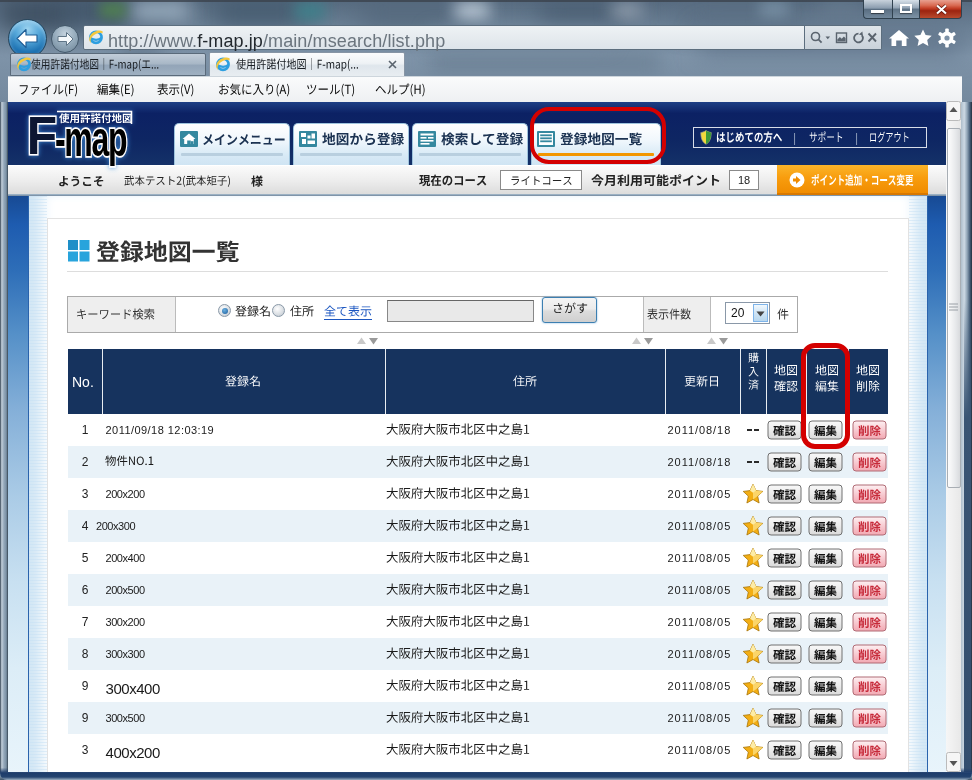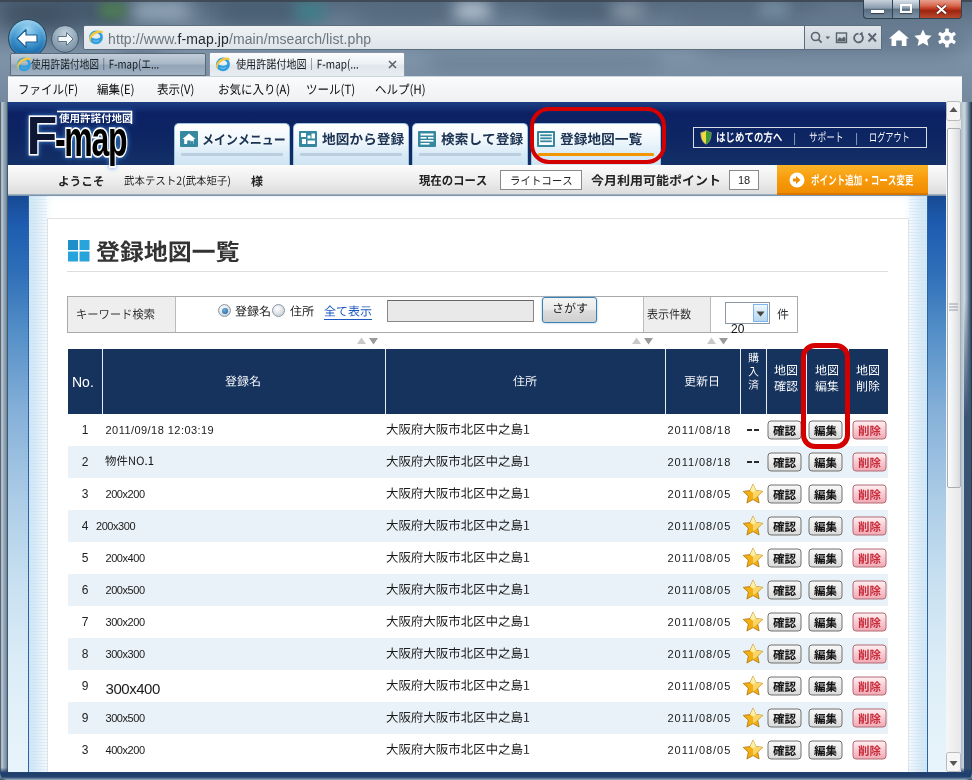--- a/index.html
+++ b/index.html
@@ -92,21 +92,21 @@
   </svg>
 <div class="a" style="left:51px;top:25px;width:28px;height:28px;border-radius:50%;background:radial-gradient(circle at 50% 30%,#c3d2de 0%,#93a9ba 50%,#6c8396 100%);border:1px solid #44596b"></div>
 <svg class="t" style="left:56px;top:31px" width="19" height="16">
     <path d="M10.5 1.5 L17 8 L10.5 14.5 L10.5 10.5 L2 10.5 L2 5.5 L10.5 5.5 Z" fill="#f4f8fb" stroke="#5e7486" stroke-width="1"></path>
   </svg>
 <div class="a" style="left:83px;top:25px;width:722px;height:25px;background:linear-gradient(180deg,#eef2f5,#e6ebef 50%,#dde4ea);border:1px solid #5c6e7e;border-radius:2px 0 0 2px"></div>
 <div class="a" style="left:805px;top:25px;width:77px;height:25px;background:linear-gradient(180deg,#dfe5ea,#c9d2da);border:1px solid #5c6e7e;border-left:none;border-radius:0 2px 2px 0"></div>
 <svg class="t" style="left:89px;top:30px" width="15" height="15">
     <use href="#ie"></use>
   </svg>
-<div class="a" style="left:108px;top:31px;font-size:14px;letter-spacing:0.1px;color:#6b757e">http://www.<span style="color:#23292e">f-map.jp</span>/main/msearch/list.php</div>
+<div class="a" style="left:108px;top:31px;font-size:18px;letter-spacing:0.1px;color:#6b757e">http://www.<span style="color:#23292e">f-map.jp</span>/main/msearch/list.php</div>
 <svg class="t" style="left:810px;top:31px" width="70" height="15">
 <circle cx="5.5" cy="5.5" r="4" fill="none" stroke="#5a646e" stroke-width="1.6"></circle>
     <line x1="8.4" y1="8.4" x2="11.6" y2="11.6" stroke="#5a646e" stroke-width="1.8"></line>
 <path d="M15.5 5.5 l4.6 0 l-2.3 2.8 z" fill="#5a646e"></path>
 <rect x="26.5" y="2" width="10" height="9.5" fill="none" stroke="#5a646e" stroke-width="1.4"></rect>
     <path d="M27.3 8.6 l2.6-2.6 1.8 1.8 2.2-2.2 1.7 1.7 V10.6 h-8.3 Z" fill="#5a646e"></path>
 <path d="M48.5 2.6 A4.4 4.4 0 1 0 51.8 4.1" fill="none" stroke="#5a646e" stroke-width="1.8"></path>
     <path d="M52.4 0.4 l0.5 4.2 -4 -1.1 z" fill="#5a646e"></path>
 <path d="M58.5 2.5 l7.5 8 M66 2.5 l-7.5 8" stroke="#5a646e" stroke-width="1.9"></path>
   </svg>
@@ -308,21 +308,21 @@
 <div class="a" style="left:387px;top:300px;width:147px;height:22px;background:#e9e9e9;border:1px solid #888;border-top-color:#666"></div>
 <div class="a" style="left:542px;top:297px;width:55px;height:26px;background:linear-gradient(180deg,#f4f4f4 0%,#ebebeb 45%,#dcdcdc 55%,#cfcfcf 100%);border:1px solid #3c7fb1;border-radius:3px;box-shadow:0 0 2px #7ab0dd"></div>
 <svg class="t" style="left:552px;top:302px" width="38" height="18">
     <path transform="translate(0,10.6)" fill="#222" d="M6.3 -8.5Q6.2 -8.7 6.2 -9Q6.1 -9.2 6 -9.4L7 -9.6Q7.1 -9.2 7.2 -8.8Q7.3 -8.4 7.4 -7.9Q7.6 -7.5 7.7 -7.1Q8 -6.3 8.4 -5.5Q8.8 -4.7 9.2 -4.2Q9.3 -4 9.5 -3.9Q9.6 -3.7 9.7 -3.6L9.2 -2.9Q9 -3 8.7 -3Q8.3 -3 7.9 -3.1Q7.5 -3.1 7.1 -3.2Q6.7 -3.2 6.3 -3.2L6.4 -4Q6.8 -4 7.1 -4Q7.5 -3.9 7.9 -3.9Q8.2 -3.9 8.4 -3.9Q8.2 -4.2 7.9 -4.7Q7.6 -5.2 7.3 -5.8Q7 -6.3 6.8 -6.9Q6.6 -7.4 6.5 -7.8Q6.4 -8.2 6.3 -8.5ZM1.9 -7.6Q2.9 -7.5 3.8 -7.4Q4.8 -7.4 5.6 -7.4Q6.5 -7.4 7.2 -7.5Q7.6 -7.5 8.2 -7.6Q8.7 -7.7 9.2 -7.8Q9.8 -8 10.2 -8.1L10.3 -7.2Q9.9 -7 9.4 -6.9Q8.9 -6.9 8.4 -6.8Q7.9 -6.7 7.5 -6.6Q6.3 -6.5 4.9 -6.5Q3.5 -6.5 1.9 -6.6ZM3.7 -3.7Q3.5 -3.3 3.3 -2.9Q3.2 -2.5 3.2 -2.1Q3.2 -1.2 3.9 -0.8Q4.7 -0.4 6 -0.4Q6.9 -0.4 7.7 -0.5Q8.5 -0.6 9.1 -0.7L9 0.2Q8.5 0.3 7.7 0.4Q7 0.5 6 0.5Q4.8 0.5 4 0.2Q3.1 -0.1 2.7 -0.6Q2.2 -1.2 2.2 -2Q2.2 -2.5 2.4 -2.9Q2.6 -3.4 2.8 -4Z M17.1 -9.3Q17.1 -9.2 17 -9Q17 -8.8 17 -8.6Q16.9 -8.4 16.8 -8Q16.8 -7.7 16.7 -7.2Q16.6 -6.8 16.5 -6.4Q16.4 -5.9 16.2 -5.3Q16.1 -4.7 15.8 -3.9Q15.6 -3.2 15.3 -2.5Q15 -1.7 14.7 -1Q14.3 -0.2 13.9 0.4L12.9 0Q13.4 -0.5 13.7 -1.2Q14.1 -1.9 14.4 -2.6Q14.7 -3.4 14.9 -4.1Q15.2 -4.8 15.3 -5.4Q15.5 -6 15.6 -6.5Q15.8 -7.2 15.9 -8Q16 -8.7 16 -9.4ZM21.2 -7.9Q21.5 -7.6 21.8 -7Q22.1 -6.5 22.4 -5.9Q22.8 -5.2 23 -4.7Q23.3 -4.1 23.4 -3.7L22.5 -3.2Q22.4 -3.7 22.1 -4.3Q21.9 -4.9 21.6 -5.5Q21.3 -6.1 21 -6.6Q20.7 -7.2 20.3 -7.5ZM12.8 -6.7Q13.1 -6.7 13.3 -6.7Q13.6 -6.7 13.8 -6.7Q14.1 -6.7 14.5 -6.7Q15 -6.8 15.5 -6.8Q15.9 -6.8 16.4 -6.9Q16.9 -6.9 17.3 -7Q17.7 -7 18 -7Q18.5 -7 19 -6.8Q19.4 -6.6 19.7 -6.2Q19.9 -5.8 19.9 -4.9Q19.9 -4.2 19.9 -3.4Q19.8 -2.6 19.6 -1.9Q19.5 -1.1 19.2 -0.6Q19 0 18.5 0.2Q18.1 0.4 17.5 0.4Q17.1 0.4 16.8 0.3Q16.4 0.3 16.1 0.2L15.9 -0.8Q16.2 -0.7 16.5 -0.7Q16.7 -0.6 17 -0.6Q17.2 -0.5 17.4 -0.5Q17.7 -0.5 18 -0.7Q18.3 -0.8 18.4 -1.2Q18.6 -1.6 18.8 -2.2Q18.9 -2.8 18.9 -3.5Q19 -4.2 19 -4.8Q19 -5.4 18.9 -5.7Q18.7 -5.9 18.4 -6Q18.1 -6.1 17.7 -6.1Q17.4 -6.1 16.9 -6.1Q16.4 -6 15.8 -6Q15.2 -5.9 14.7 -5.9Q14.2 -5.8 14 -5.8Q13.7 -5.8 13.4 -5.7Q13.1 -5.7 12.9 -5.7ZM21.4 -9.7Q21.5 -9.5 21.7 -9.2Q21.9 -8.9 22 -8.6Q22.2 -8.3 22.3 -8L21.7 -7.7Q21.6 -8 21.4 -8.3Q21.2 -8.6 21.1 -8.9Q20.9 -9.2 20.7 -9.4ZM22.7 -10.2Q22.8 -9.9 23 -9.6Q23.2 -9.3 23.4 -9Q23.6 -8.7 23.7 -8.5L23 -8.2Q22.8 -8.6 22.6 -9.1Q22.3 -9.6 22 -9.9Z M31.5 -9.5Q31.5 -9.4 31.5 -9.3Q31.5 -9.1 31.5 -9Q31.5 -8.8 31.5 -8.7Q31.5 -8.5 31.5 -8.1Q31.5 -7.7 31.5 -7.3Q31.5 -6.8 31.5 -6.3Q31.5 -5.8 31.5 -5.4Q31.5 -5 31.5 -4.7L30.6 -5.2Q30.6 -5.3 30.6 -5.7Q30.6 -6 30.6 -6.5Q30.6 -6.9 30.5 -7.4Q30.5 -7.8 30.5 -8.2Q30.5 -8.5 30.5 -8.7Q30.5 -9 30.5 -9.2Q30.4 -9.4 30.4 -9.5ZM25.2 -7.8Q25.6 -7.8 26.3 -7.9Q26.9 -7.9 27.6 -7.9Q28.3 -7.9 29 -7.9Q29.7 -7.9 30.4 -8Q31.1 -8 31.6 -8Q32.2 -8 32.7 -8Q33.3 -8 33.7 -8Q34.2 -8 34.6 -8Q34.9 -8 35.1 -8L35.1 -7.1Q34.6 -7.1 33.8 -7.1Q32.9 -7.1 31.6 -7.1Q30.8 -7.1 30 -7.1Q29.1 -7.1 28.3 -7.1Q27.4 -7 26.6 -7Q25.8 -7 25.2 -6.9ZM31.5 -4.3Q31.5 -3.6 31.2 -3Q31 -2.5 30.6 -2.2Q30.2 -1.9 29.6 -1.9Q29.2 -1.9 28.9 -2.1Q28.5 -2.2 28.2 -2.5Q28 -2.7 27.8 -3.1Q27.6 -3.5 27.6 -3.9Q27.6 -4.5 27.9 -5Q28.2 -5.5 28.7 -5.8Q29.2 -6 29.7 -6Q30.5 -6 30.9 -5.7Q31.4 -5.4 31.6 -4.9Q31.9 -4.3 31.9 -3.6Q31.9 -3 31.7 -2.4Q31.5 -1.8 31.1 -1.2Q30.7 -0.6 30 -0.1Q29.3 0.3 28.3 0.6L27.5 -0.1Q28.3 -0.3 28.9 -0.6Q29.6 -0.9 30 -1.4Q30.5 -1.8 30.7 -2.4Q30.9 -3 30.9 -3.7Q30.9 -4.5 30.6 -4.9Q30.2 -5.2 29.7 -5.2Q29.4 -5.2 29.2 -5.1Q28.9 -4.9 28.7 -4.6Q28.5 -4.4 28.5 -4Q28.5 -3.4 28.9 -3.1Q29.3 -2.8 29.8 -2.8Q30.1 -2.8 30.4 -3Q30.7 -3.2 30.8 -3.6Q30.9 -4 30.8 -4.7Z"></path>
   </svg>
 <div class="a" style="left:643px;top:297px;width:68px;height:35px;background:#eee;border-left:1px solid #bbb;border-right:1px solid #bbb"></div>
 <svg class="t" style="left:647px;top:308px" width="46" height="18">
     <path transform="translate(0,10.6)" fill="#333" d="M1.1 -9.1H10V-8.3H1.1ZM1.6 -7.3H9.5V-6.6H1.6ZM0.7 -5.5H10.3V-4.7H0.7ZM5.1 -10.1H5.9V-4.9H5.1ZM5 -5.2 5.8 -4.8Q5.3 -4.3 4.7 -3.8Q4.2 -3.4 3.5 -2.9Q2.9 -2.5 2.2 -2.2Q1.5 -1.8 0.9 -1.6Q0.8 -1.7 0.7 -1.9Q0.6 -2 0.5 -2.1Q0.4 -2.3 0.3 -2.4Q0.9 -2.5 1.6 -2.9Q2.3 -3.2 2.9 -3.5Q3.6 -3.9 4.1 -4.3Q4.7 -4.8 5 -5.2ZM6.2 -5.1Q6.6 -3.8 7.2 -2.8Q7.8 -1.7 8.6 -1Q9.5 -0.3 10.7 0.1Q10.6 0.2 10.5 0.4Q10.4 0.5 10.3 0.6Q10.2 0.8 10.1 0.9Q8.9 0.5 8 -0.4Q7.1 -1.2 6.5 -2.3Q5.9 -3.5 5.5 -4.9ZM9.4 -4.3 10 -3.7Q9.7 -3.4 9.2 -3Q8.7 -2.7 8.3 -2.4Q7.8 -2.1 7.4 -1.8L6.9 -2.3Q7.3 -2.6 7.8 -2.9Q8.2 -3.3 8.6 -3.6Q9.1 -4 9.4 -4.3ZM1.5 0.1Q2.2 0 3 -0.2Q3.9 -0.5 4.8 -0.7Q5.7 -1 6.7 -1.2L6.8 -0.4Q5.9 -0.2 5 0.1Q4.1 0.3 3.3 0.5Q2.5 0.8 1.8 1ZM3.1 -3 3.7 -3.6 3.9 -3.6V0.1H3.1Z M16.1 -5.8H17V-0.2Q17 0.2 16.9 0.4Q16.8 0.7 16.5 0.8Q16.2 0.9 15.7 0.9Q15.2 0.9 14.5 0.9Q14.5 0.7 14.4 0.5Q14.3 0.2 14.2 0Q14.6 0 14.9 0Q15.2 0 15.5 0Q15.8 0 15.9 0Q16 0 16.1 0Q16.1 -0.1 16.1 -0.2ZM13.6 -4.2 14.5 -4Q14.2 -3.2 13.8 -2.5Q13.5 -1.8 13 -1.2Q12.6 -0.6 12.2 -0.1Q12.1 -0.2 12 -0.3Q11.8 -0.4 11.7 -0.5Q11.5 -0.6 11.4 -0.7Q12.1 -1.3 12.7 -2.2Q13.3 -3.2 13.6 -4.2ZM18.6 -3.8 19.4 -4.2Q19.8 -3.6 20.2 -3Q20.5 -2.3 20.9 -1.7Q21.2 -1 21.4 -0.5L20.5 -0.1Q20.4 -0.6 20.1 -1.3Q19.8 -1.9 19.4 -2.6Q19 -3.3 18.6 -3.8ZM12.7 -9.2H20.5V-8.3H12.7ZM11.7 -6.3H21.4V-5.4H11.7Z M28.7 -9.9H29.6V1H28.7ZM26.8 -9.5 27.6 -9.3Q27.5 -8.5 27.3 -7.7Q27.1 -6.9 26.8 -6.2Q26.5 -5.5 26.2 -4.9Q26.1 -5 26 -5.1Q25.9 -5.1 25.7 -5.2Q25.6 -5.3 25.5 -5.4Q25.8 -5.9 26.1 -6.5Q26.3 -7.2 26.5 -7.9Q26.7 -8.7 26.8 -9.5ZM26.9 -7.6H32.1V-6.7H26.7ZM25.6 -4.1H32.6V-3.2H25.6ZM25 -10 25.8 -9.8Q25.5 -8.8 25 -7.8Q24.6 -6.8 24 -5.9Q23.5 -5 22.9 -4.4Q22.9 -4.5 22.8 -4.6Q22.7 -4.8 22.6 -5Q22.5 -5.1 22.4 -5.2Q23 -5.8 23.4 -6.6Q23.9 -7.4 24.3 -8.2Q24.7 -9.1 25 -10ZM23.9 -6.9 24.7 -7.8 24.7 -7.8V0.9H23.9Z M33.6 -3.7H39V-2.9H33.6ZM33.6 -7.9H38.9V-7.1H33.6ZM35.6 -4.7 36.4 -4.5Q36.1 -3.9 35.8 -3.3Q35.5 -2.6 35.2 -2Q34.9 -1.4 34.7 -0.9L34 -1.2Q34.2 -1.7 34.5 -2.3Q34.8 -2.9 35.1 -3.5Q35.4 -4.2 35.6 -4.7ZM37.3 -3.2 38 -3.1Q37.9 -2.2 37.6 -1.6Q37.3 -0.9 36.8 -0.4Q36.3 0.1 35.6 0.4Q34.9 0.7 33.9 1Q33.9 0.8 33.8 0.6Q33.7 0.3 33.6 0.2Q34.7 0 35.5 -0.4Q36.2 -0.8 36.7 -1.5Q37.1 -2.2 37.3 -3.2ZM38 -9.9 38.7 -9.5Q38.4 -9.1 38.2 -8.7Q37.9 -8.3 37.7 -8L37.1 -8.3Q37.3 -8.6 37.6 -9Q37.8 -9.5 38 -9.9ZM35.9 -10.1H36.7V-4.6H35.9ZM34 -9.5 34.7 -9.8Q34.9 -9.4 35.1 -9Q35.3 -8.6 35.4 -8.2L34.7 -7.9Q34.7 -8.2 34.5 -8.7Q34.3 -9.1 34 -9.5ZM35.9 -7.5 36.5 -7.2Q36.2 -6.7 35.8 -6.2Q35.4 -5.7 34.9 -5.2Q34.4 -4.8 33.9 -4.5Q33.9 -4.7 33.7 -4.9Q33.6 -5.1 33.5 -5.2Q34 -5.4 34.4 -5.8Q34.9 -6.2 35.3 -6.6Q35.7 -7.1 35.9 -7.5ZM36.6 -7.1Q36.7 -7 37 -6.9Q37.3 -6.7 37.6 -6.4Q38 -6.2 38.3 -6Q38.5 -5.8 38.7 -5.7L38.2 -5.1Q38 -5.2 37.8 -5.4Q37.5 -5.7 37.2 -5.9Q36.9 -6.2 36.6 -6.4Q36.4 -6.6 36.2 -6.7ZM39.8 -7.9H43.7V-7H39.8ZM40.1 -10.1 40.9 -10Q40.7 -8.8 40.4 -7.7Q40.2 -6.6 39.8 -5.7Q39.4 -4.8 38.9 -4.1Q38.8 -4.1 38.7 -4.3Q38.6 -4.4 38.5 -4.5Q38.3 -4.6 38.2 -4.7Q38.7 -5.3 39.1 -6.2Q39.4 -7 39.7 -8Q39.9 -9 40.1 -10.1ZM42.2 -7.4 43.1 -7.3Q42.8 -5.2 42.3 -3.6Q41.8 -2.1 40.9 -0.9Q40 0.2 38.6 1Q38.6 0.9 38.5 0.7Q38.4 0.6 38.3 0.4Q38.2 0.3 38.1 0.2Q39.4 -0.5 40.2 -1.5Q41.1 -2.6 41.5 -4Q42 -5.5 42.2 -7.4ZM40.2 -7.1Q40.5 -5.5 40.9 -4Q41.4 -2.6 42.1 -1.5Q42.8 -0.4 43.8 0.2Q43.7 0.3 43.6 0.4Q43.5 0.5 43.4 0.7Q43.3 0.8 43.2 1Q42.2 0.3 41.4 -0.9Q40.7 -2.1 40.2 -3.6Q39.8 -5.2 39.5 -7ZM34.6 -1.4 35.1 -2Q35.7 -1.7 36.4 -1.4Q37 -1 37.6 -0.7Q38.1 -0.3 38.5 0L38 0.7Q37.6 0.3 37.1 0Q36.5 -0.4 35.9 -0.8Q35.3 -1.1 34.6 -1.4Z"></path>
   </svg>
 <div class="a" style="left:725px;top:302px;width:45px;height:22px;background:#fff;border:1px solid #8a98a8"></div>
-<div class="a" style="left:731px;top:322px;font-size:12px;color:#111">20</div>
+<div class="a" style="left:731px;top:306px;font-size:12px;color:#111">20</div>
 <div class="a" style="left:753px;top:304px;width:15px;height:18px;background:linear-gradient(180deg,#f2f8fd,#cfe4f5 50%,#b8d7ee);border:1px solid #7eb4ea"></div>
 <svg class="t" style="left:756px;top:311px" width="9" height="6">
     <path d="M0.5 0.5 h8 l-4 5 z" fill="#444"></path>
   </svg>
 <svg class="t" style="left:777px;top:308px" width="14" height="18">
     <path transform="translate(0,10.6)" fill="#333" d="M7.2 -9.9H8.1V1H7.2ZM5.2 -9.5 6 -9.3Q5.9 -8.5 5.6 -7.7Q5.4 -6.9 5.1 -6.2Q4.8 -5.5 4.5 -4.9Q4.4 -5 4.3 -5.1Q4.1 -5.1 4 -5.2Q3.8 -5.3 3.7 -5.4Q4.1 -5.9 4.3 -6.5Q4.6 -7.2 4.8 -7.9Q5.1 -8.7 5.2 -9.5ZM5.3 -7.6H10.9V-6.7H5.1ZM3.8 -4.1H11.4V-3.2H3.8ZM3.2 -10 4.1 -9.8Q3.7 -8.8 3.2 -7.8Q2.7 -6.8 2.1 -5.9Q1.5 -5 0.9 -4.4Q0.9 -4.5 0.8 -4.6Q0.7 -4.8 0.6 -5Q0.5 -5.1 0.4 -5.2Q0.9 -5.8 1.5 -6.6Q2 -7.4 2.4 -8.2Q2.9 -9.1 3.2 -10ZM2 -6.9 2.9 -7.8 2.9 -7.8V0.9H2Z"></path>
   </svg>
 <svg class="t" style="left:357px;top:337px" width="22" height="8">
     <path d="M4.5 0.5 L9 7 L0 7 Z" fill="#c9c9c9"></path>
     <path d="M12 1 h9 L16.5 7.5 Z" fill="#9a9a9a"></path>
@@ -589,21 +589,21 @@
   </svg>
 <svg class="t" style="left:809px;top:709px" width="34" height="19">
     <use href="#btn_g"></use>
     <use href="#b_henshu" transform="translate(5,14)" fill="#111"></use>
   </svg>
 <svg class="t" style="left:853px;top:709px" width="34" height="19">
     <use href="#btn_p"></use>
     <use href="#b_sakujo" transform="translate(5,14)" fill="#c62838"></use>
   </svg>
 <div class="a" style="left:68px;top:743px;width:34px;text-align:center;font-size:12px;color:#222">3</div>
-<div class="a" style="left:105.5px;top:743.5px;font-size:11px;color:#1a1a1a;letter-spacing:-0.45px">400x200</div>
+<div class="a" style="left:105.5px;top:743.5px;font-size:15px;color:#1a1a1a;letter-spacing:-0.45px">400x200</div>
 <svg class="t" style="left:386px;top:743px" width="300" height="18">
     <use href="#t_addr" transform="translate(0,10.8)" fill="#1a1a1a"></use>
   </svg>
 <div class="a" style="left:667.5px;top:743.5px;font-size:11px;color:#1a1a1a;letter-spacing:0.95px">2011/08/05</div>
 <svg class="t" style="left:743px;top:740px" width="20" height="19">
     <use href="#star"></use>
   </svg>
 <svg class="t" style="left:768px;top:741px" width="34" height="19">
     <use href="#btn_g"></use>
     <use href="#b_kakunin" transform="translate(5,14)" fill="#111"></use>

